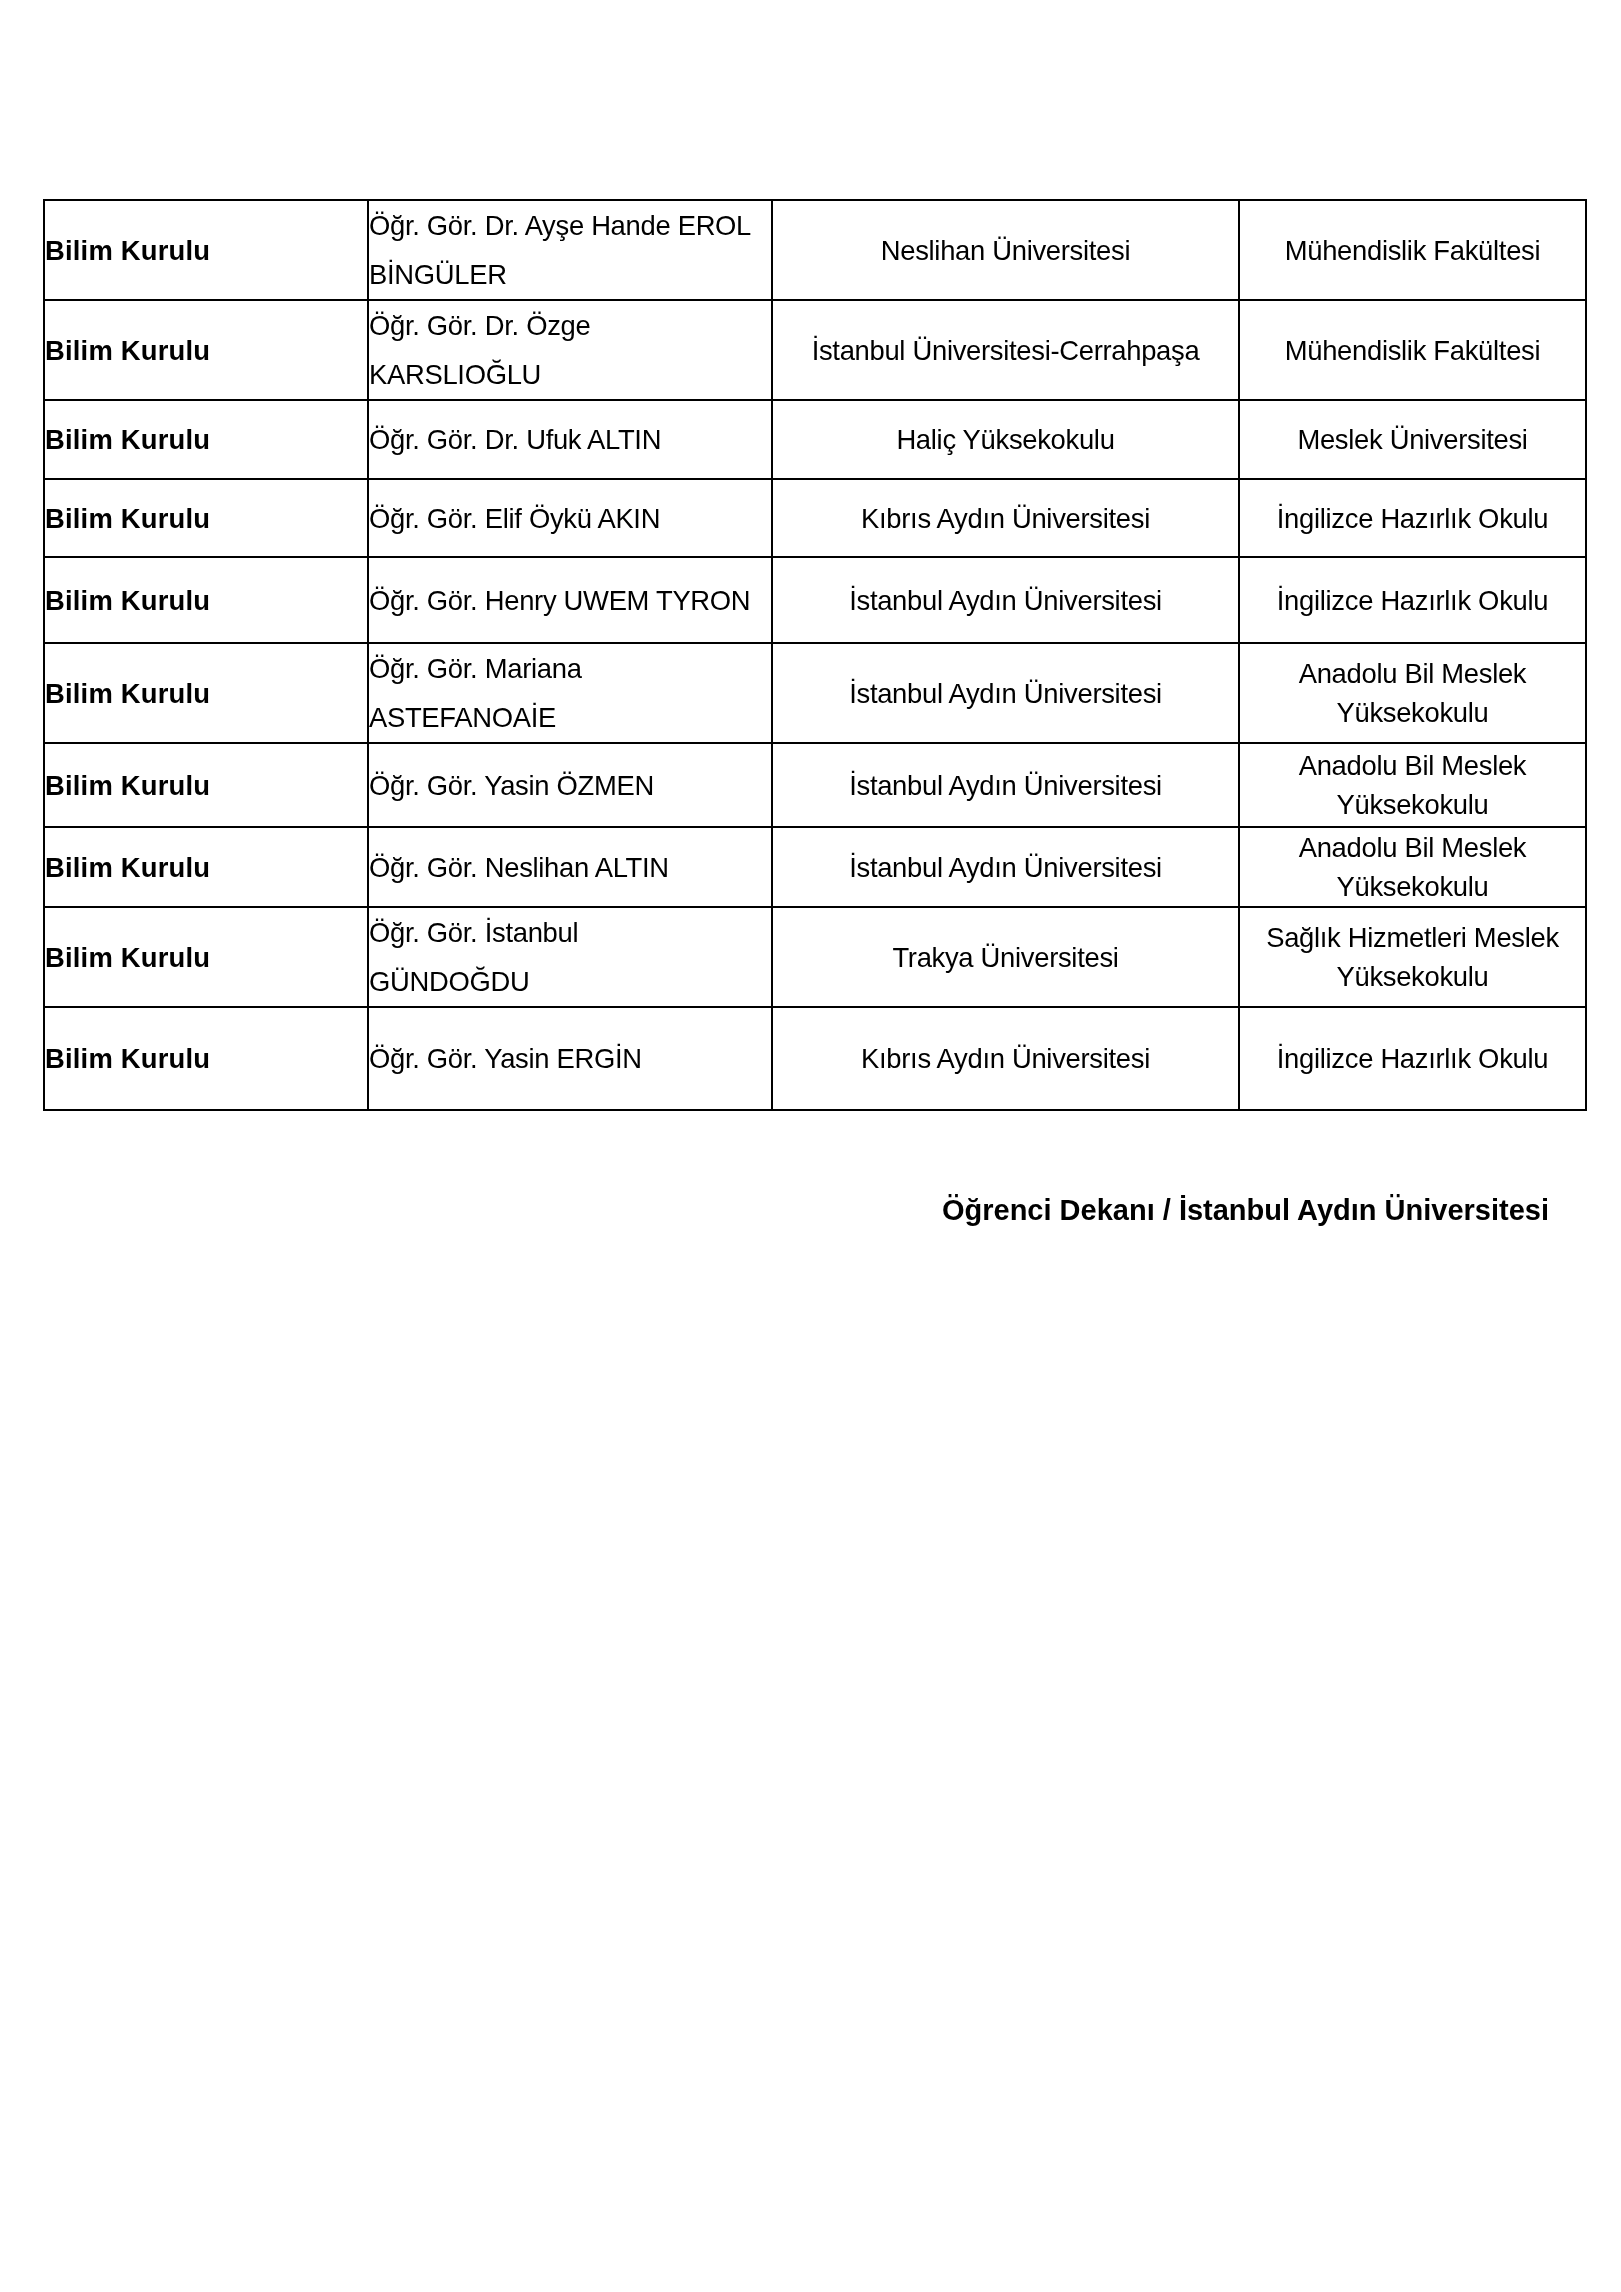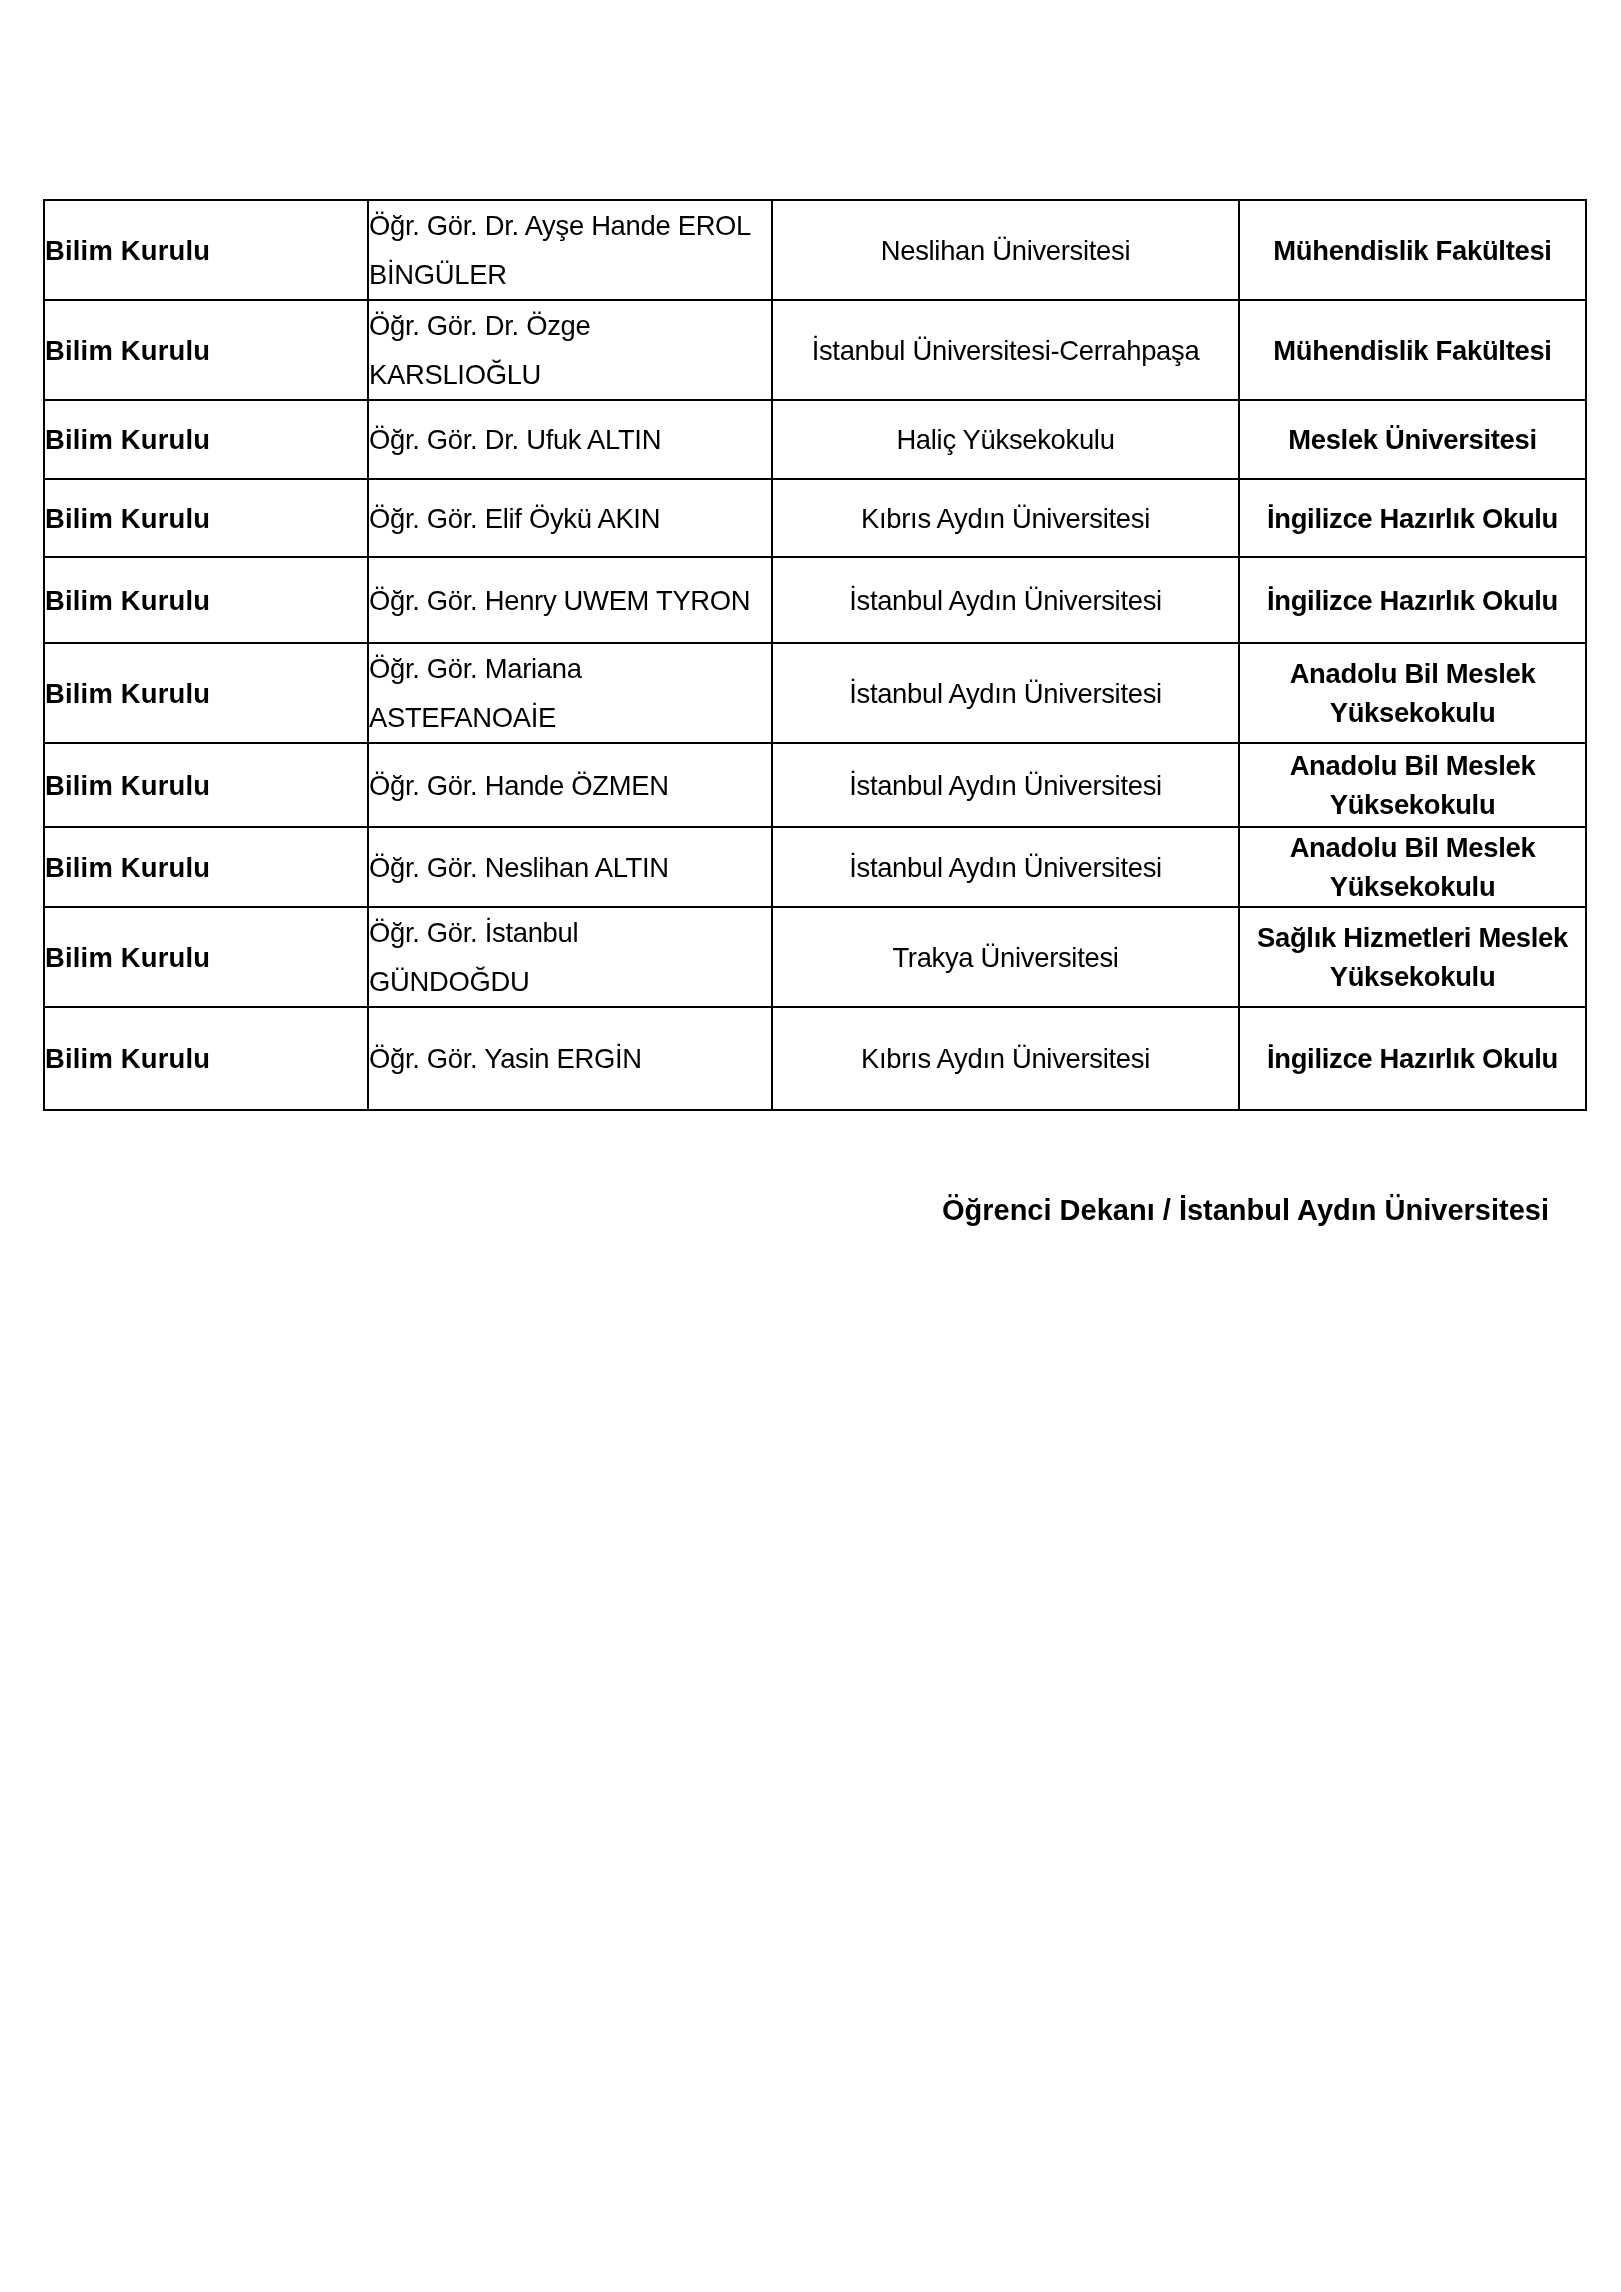--- a/index.html
+++ b/index.html
@@ -47,21 +47,21 @@
   td.col-name {
     padding-left: 14.7px;
     letter-spacing: -0.3px;
   }
   td.col-name .line { line-height: 49px; }
 
   td.col-university { text-align: center; letter-spacing: -0.3px; }
   td.col-university .line { line-height: 43px; }
 
   td.col-unit { text-align: center; letter-spacing: -0.3px; }
-  td.col-unit .line { line-height: 39px; font-weight: bold; }
+  td.col-unit .line { line-height: 39px; }
 
   
   .signature {
     position: absolute;
     top: 1189px;
     right: 72px;
     text-align: right;
     font-size: 29px;
     font-weight: bold;
     color: #000000;
@@ -167,21 +167,21 @@
       <td class="col-unit">
             <div class="line">Anadolu Bil Meslek</div>
             <div class="line">Yüksekokulu</div>
           </td>
     </tr>
         <tr style="height: 84px;">
       <td class="col-role">
             <div class="line">Bilim Kurulu</div>
           </td>
       <td class="col-name">
-            <div class="line">Öğr. Gör. Hande ÖZMEN</div>
+            <div class="line">Öğr. Gör. Yasin ÖZMEN</div>
           </td>
       <td class="col-university">
             <div class="line">İstanbul Aydın Üniversitesi</div>
           </td>
       <td class="col-unit">
             <div class="line">Anadolu Bil Meslek</div>
             <div class="line">Yüksekokulu</div>
           </td>
     </tr>
         <tr style="height: 78px;">

